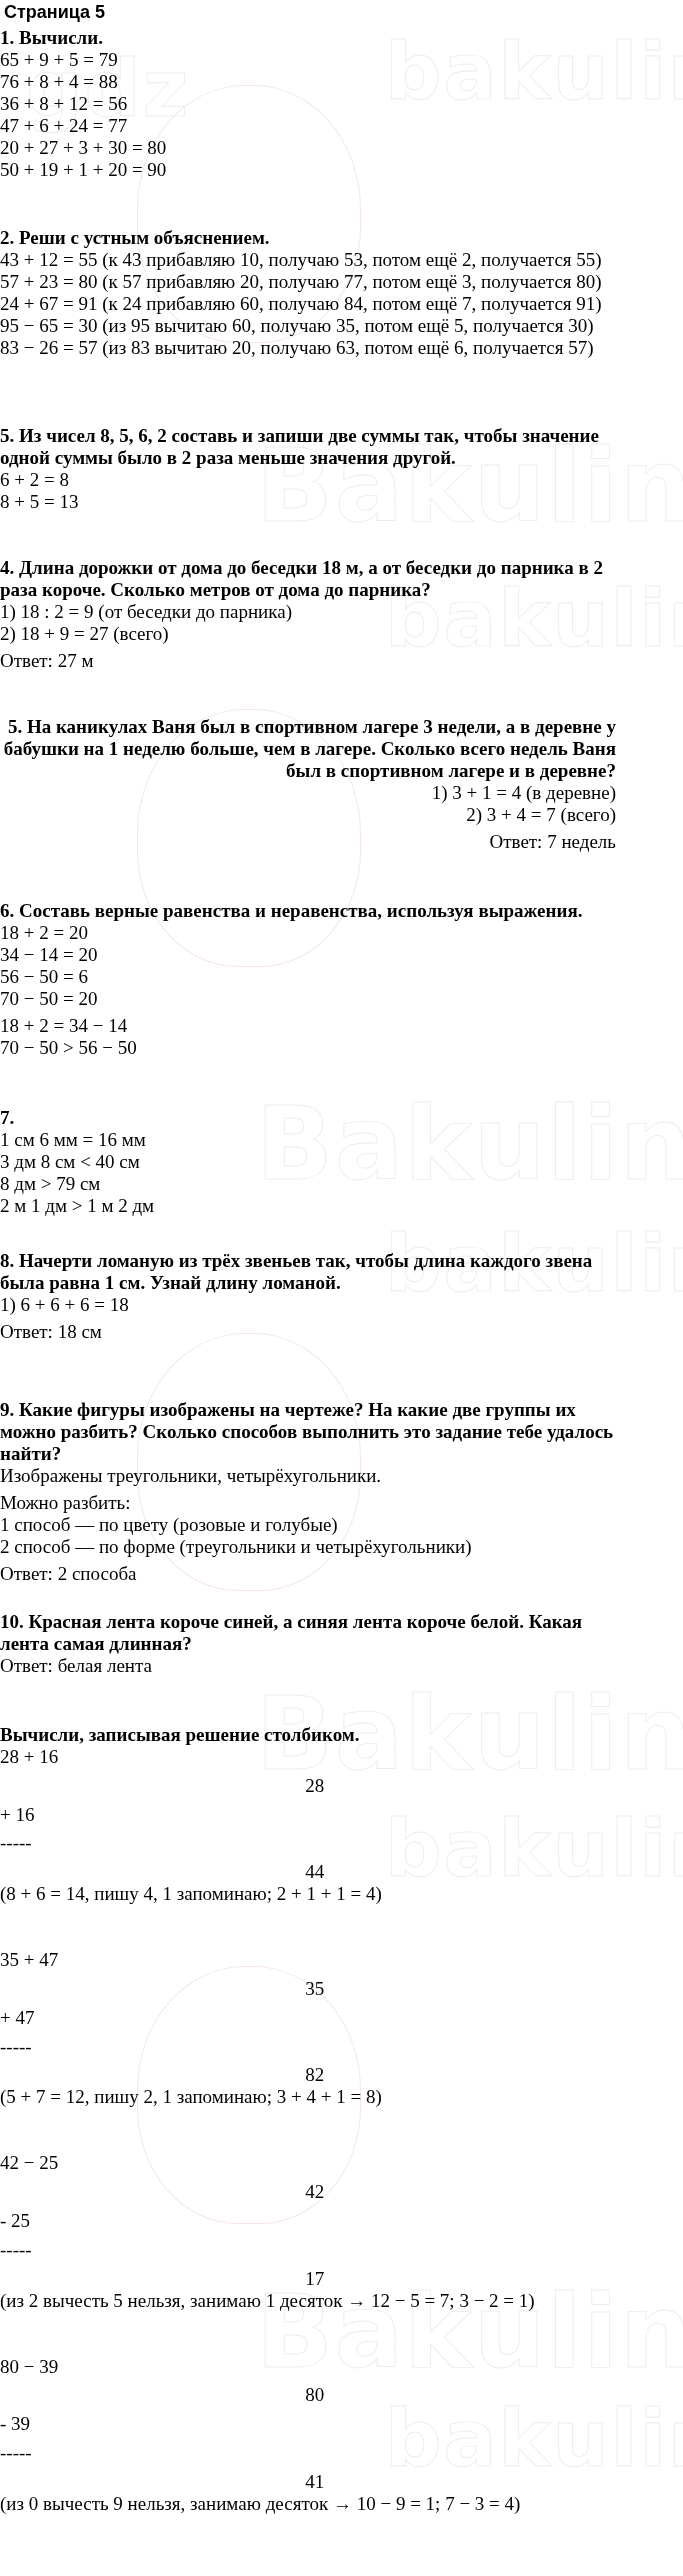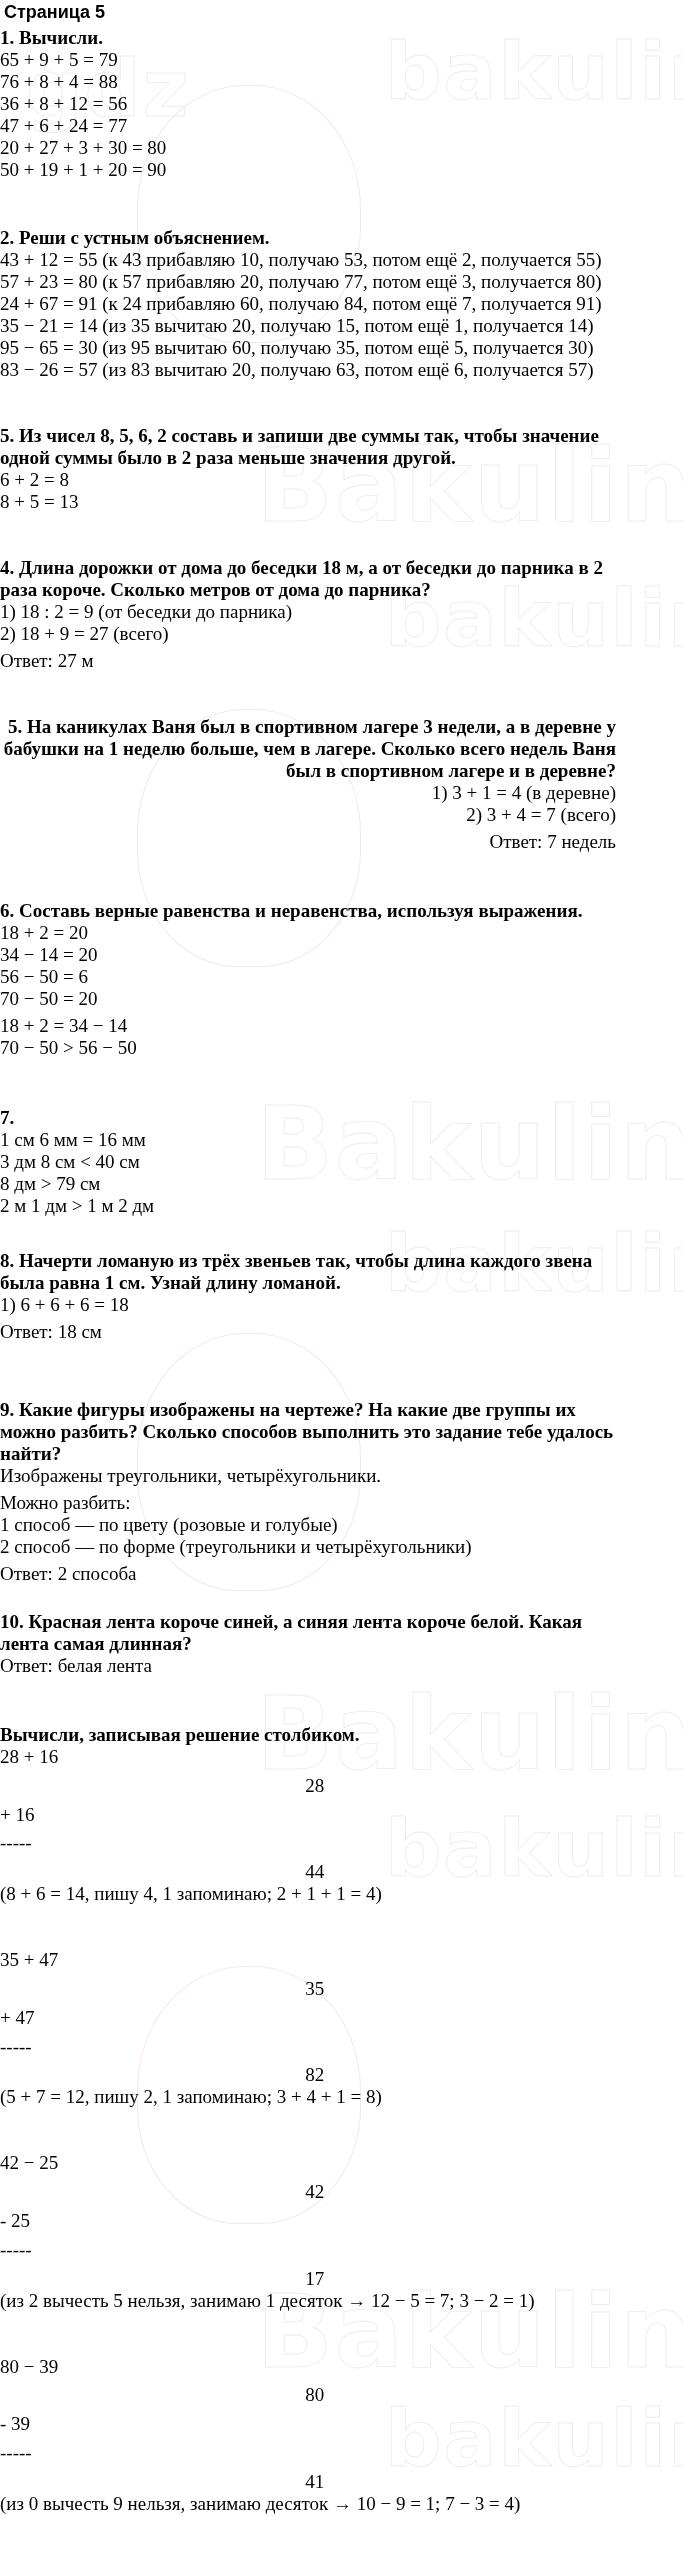--- a/index.html
+++ b/index.html
@@ -44,21 +44,20 @@
   <div class="ln">47 + 6 + 24 = 77</div>
   <div class="ln">20 + 27 + 3 + 30 = 80</div>
   <div class="ln">50 + 19 + 1 + 20 = 90</div>
 </div>
 
 <div class="block" style="top:227px;">
   <div class="h">2. Реши с устным объяснением.</div>
   <div class="ln">43 + 12 = 55 (к 43 прибавляю 10, получаю 53, потом ещё 2, получается 55)</div>
   <div class="ln">57 + 23 = 80 (к 57 прибавляю 20, получаю 77, потом ещё 3, получается 80)</div>
   <div class="ln">24 + 67 = 91 (к 24 прибавляю 60, получаю 84, потом ещё 7, получается 91)</div>
-  <div class="ln">35 − 21 = 14 (из 35 вычитаю 20, получаю 15, потом ещё 1, получается 14)</div>
   <div class="ln">95 − 65 = 30 (из 95 вычитаю 60, получаю 35, потом ещё 5, получается 30)</div>
   <div class="ln">83 − 26 = 57 (из 83 вычитаю 20, получаю 63, потом ещё 6, получается 57)</div>
 </div>
 
 <div class="block" style="top:425px;">
   <div class="h">5. Из чисел 8, 5, 6, 2 составь и запиши две суммы так, чтобы значение одной суммы было в 2 раза меньше значения другой.</div>
   <div class="ln">6 + 2 = 8</div>
   <div class="ln">8 + 5 = 13</div>
 </div>
 

